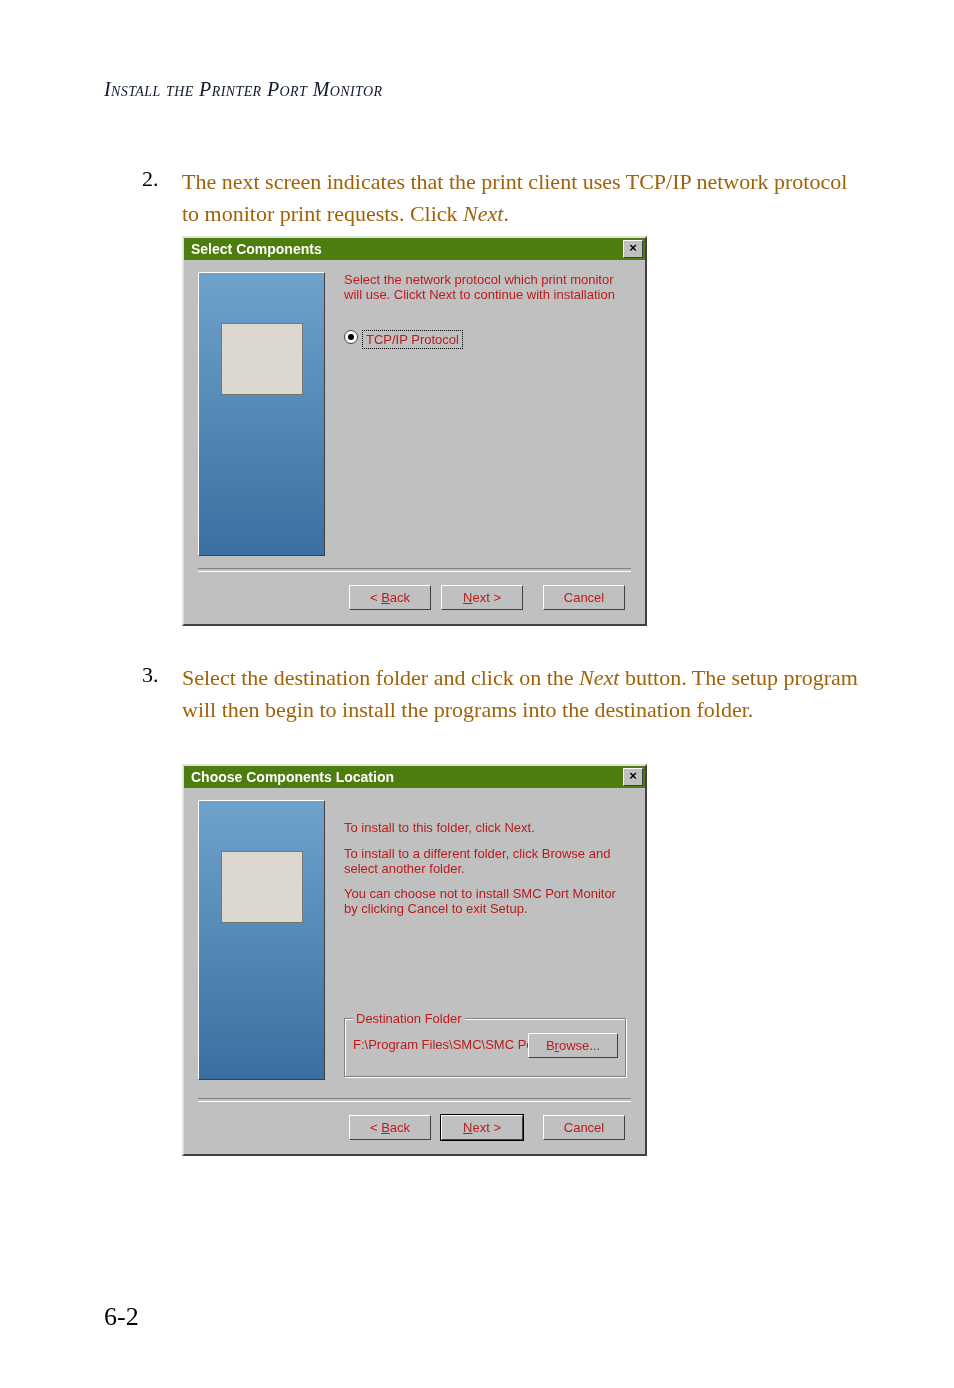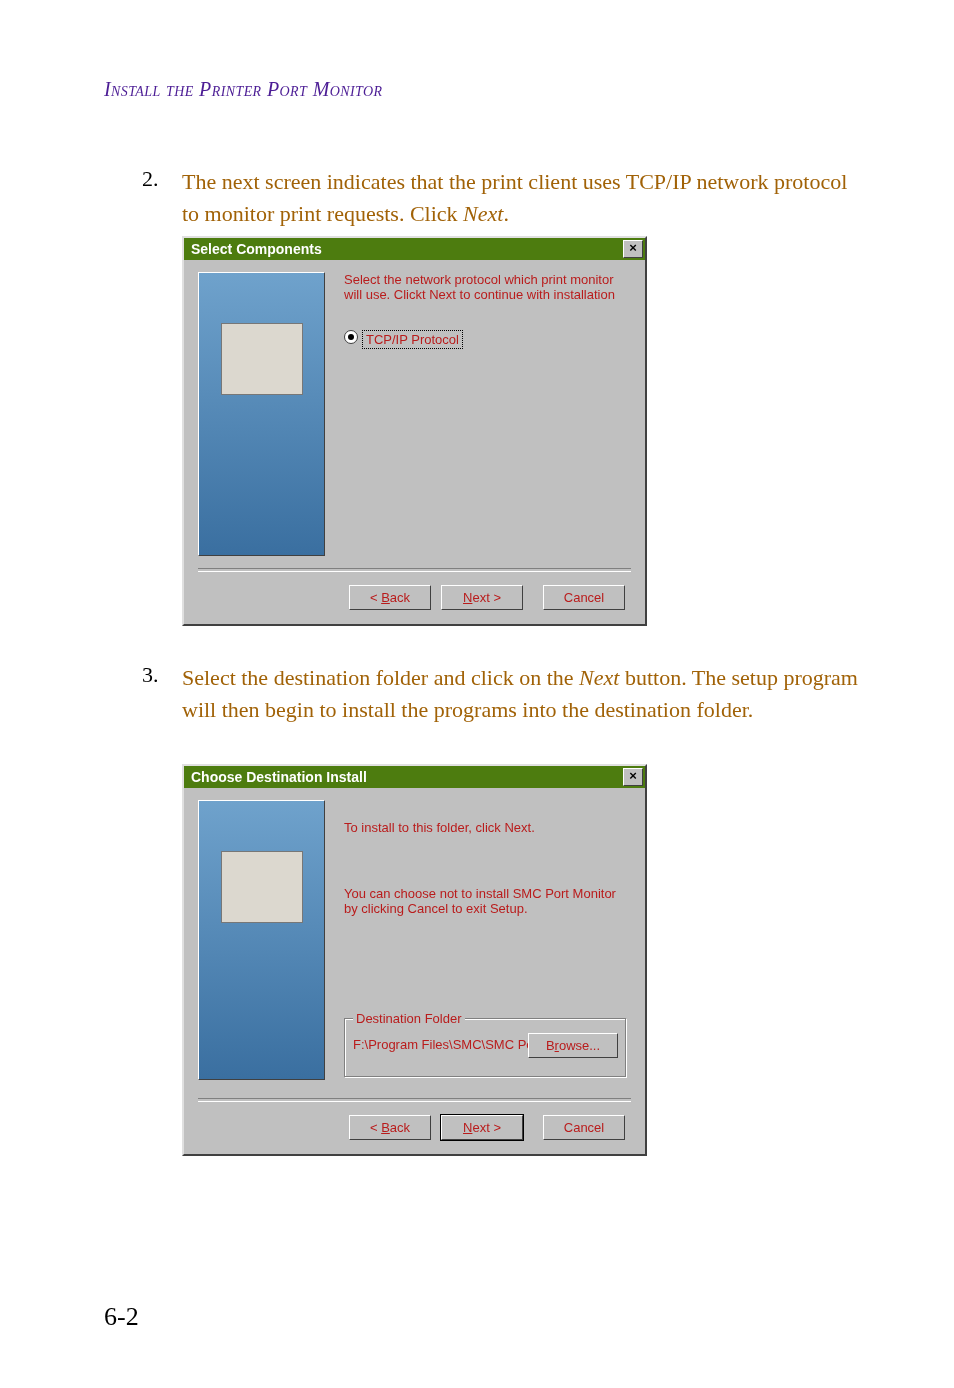--- a/index.html
+++ b/index.html
@@ -12,21 +12,21 @@
     position: relative;
     box-sizing: border-box;
   }
   .page-header {
     position: absolute;
     top: 78px;
     left: 104px;
     font-style: italic;
     font-variant: small-caps;
     font-size: 20px;
-    color: #4c1d95;
+    color: #0f172a;
     letter-spacing: 0.4px;
   }
   .list-num {
     position: absolute;
     left: 142px;
     font-size: 22px;
     color:#000;
     font-family: Georgia, serif;
   }
   .list-body {
@@ -216,26 +216,27 @@
   </div>
 </div>
 
 <div class="list-num" style="top:662px;">3.</div>
 <div class="list-body" style="top:662px;">
   <span>Select the destination folder and click on the </span><span class="italic">Next</span><span> button. The setup program will then begin to install the programs into the destination folder.</span>
 </div>
 
 <div class="dialog" style="left:182px; top:764px; width:465px; height:392px;">
   <div class="titlebar">
-    <span>Choose Destination Install</span>
+    <span>Choose Components Location</span>
     <div class="close-btn">×</div>
   </div>
   <div class="dlg-inner">
     <div class="sidebar-img" style="height:278px;"></div>
     <div class="dlg-text" style="top:32px;">To install to this folder, click Next.</div>
+    <div class="dlg-text" style="top:58px;">To install to a different folder, click Browse and select another folder.</div>
     <div class="dlg-text" style="top:98px;">You can choose not to install SMC Port Monitor by clicking Cancel to exit Setup.</div>
 
     <div class="groupbox" style="left:160px; right:18px; top:230px; height:58px;">
       <div class="groupbox-label">Destination Folder</div>
       <div style="position:absolute; left:8px; top:18px; font-size:13px;">F:\Program Files\SMC\SMC Port Monitor</div>
       <div class="win-btn" style="position:absolute; right:8px; top:14px; width:90px;"><span>B</span><span class="u">r</span><span>owse...</span></div>
     </div>
 
     <div class="divider" style="bottom:52px;"></div>
     <div class="btn-row">

